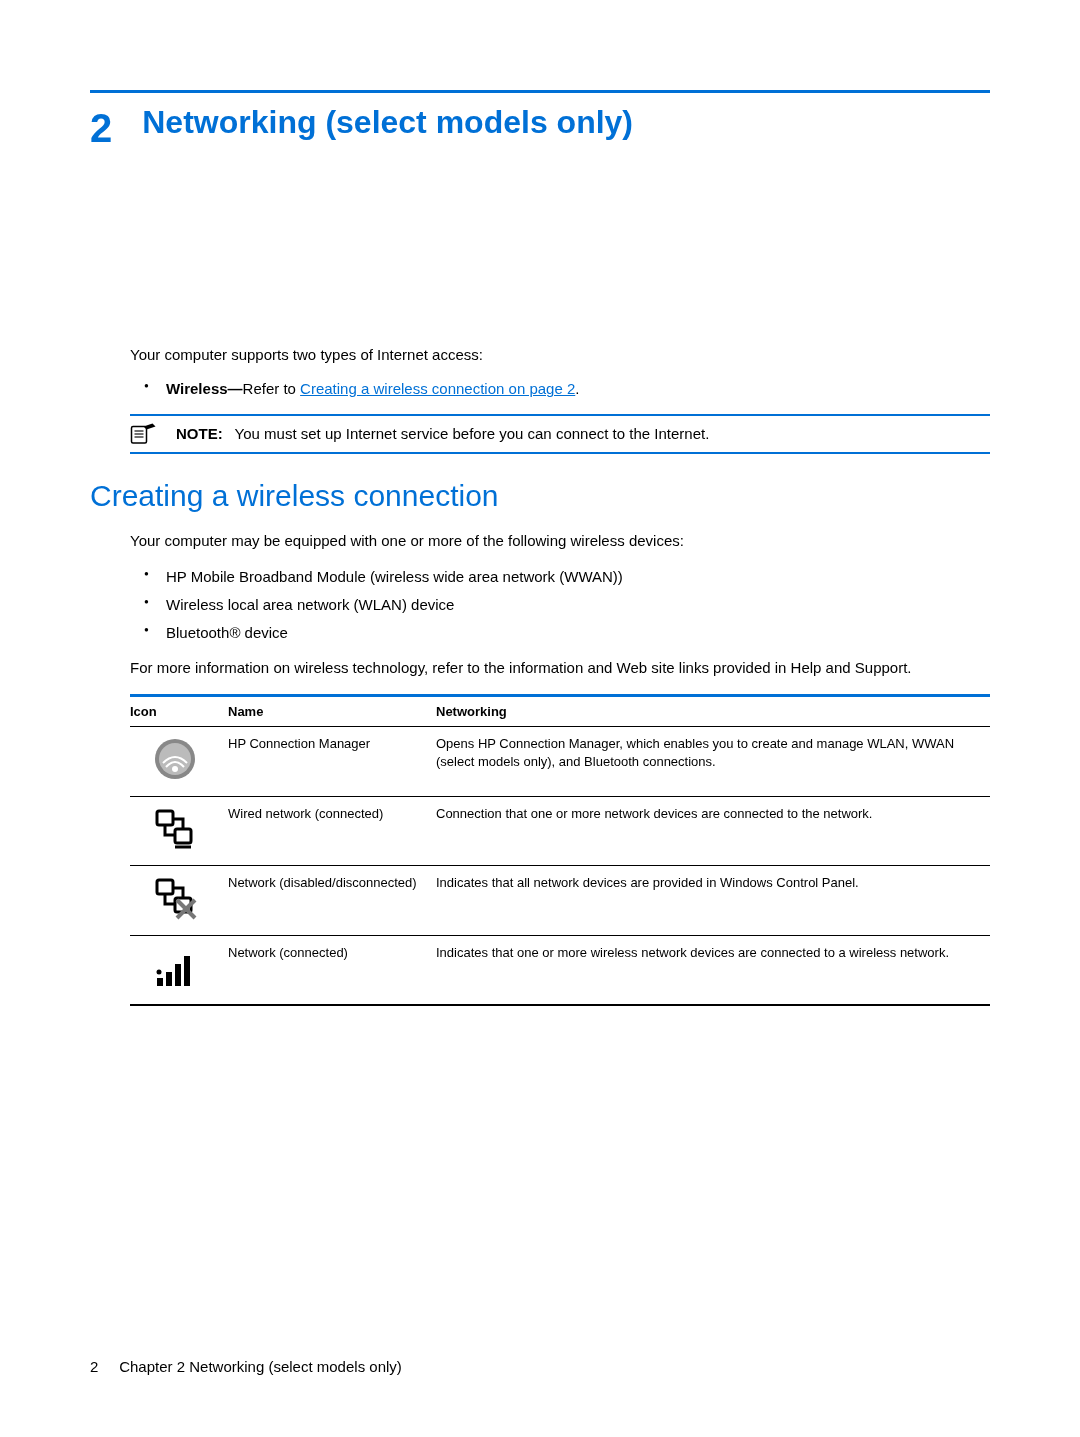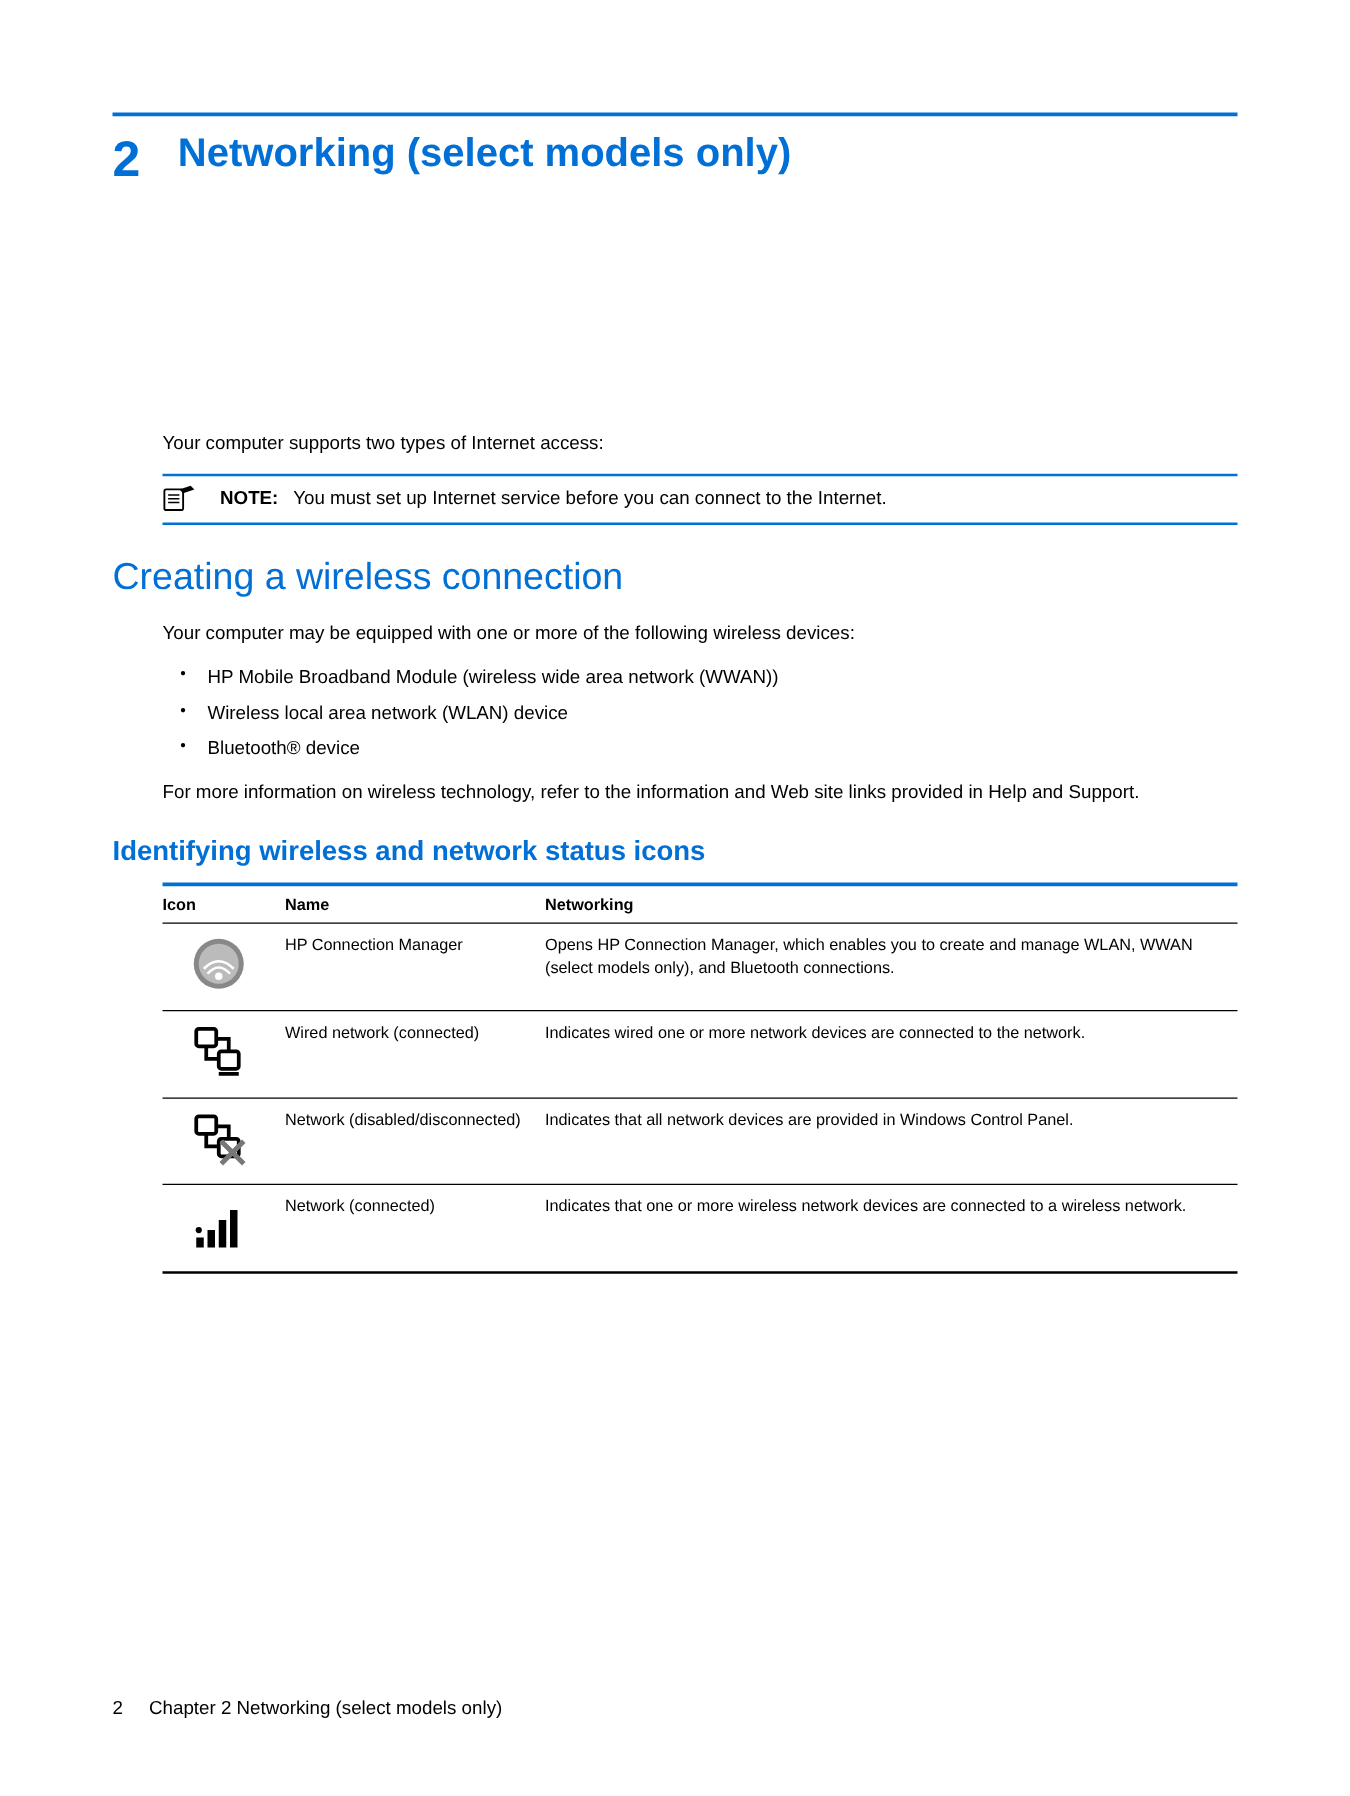--- a/index.html
+++ b/index.html
@@ -144,20 +144,23 @@
   <div class="chapter-header">
     <div class="chapter-number">2</div>
     <div class="chapter-title">Networking (select models only)</div>
   </div>
 
   <div class="body-block">
 
     <p class="intro">Your computer supports two types of Internet access:</p>
 
     <ul class="bullets">
+      <li>
+        <span class="bold">Wireless—</span><span>Refer to </span><a href="#" class="xref">Creating a wireless connection on page 2</a><span>.</span>
+      </li>
     </ul>
 
     <div class="note-box">
       <svg class="note-icon" viewBox="0 0 40 32">
         <rect x="2" y="6" width="20" height="22" rx="2" fill="none" stroke="#000" stroke-width="2"></rect>
         <line x1="6" y1="12" x2="18" y2="12" stroke="#000" stroke-width="1.5"></line>
         <line x1="6" y1="16" x2="18" y2="16" stroke="#000" stroke-width="1.5"></line>
         <line x1="6" y1="20" x2="18" y2="20" stroke="#000" stroke-width="1.5"></line>
         <path d="M 18,6 L 30,2 L 34,6 L 22,10 Z" fill="#000"></path>
       </svg>
@@ -170,21 +173,20 @@
     <p>Your computer may be equipped with one or more of the following wireless devices:</p>
 
     <ul class="bullets">
       <li>HP Mobile Broadband Module (wireless wide area network (WWAN))</li>
       <li>Wireless local area network (WLAN) device</li>
       <li>Bluetooth® device</li>
     </ul>
 
     <p>For more information on wireless technology, refer to the information and Web site links provided in Help and Support.</p>
 
-    <h3 class="subsection" style="margin-left:-40px;">Identifying wireless and network status icons</h3>
 
     <table class="icon-table">
       <thead>
         <tr>
           <th class="icon-cell">Icon</th>
           <th class="name-cell">Name</th>
           <th>Networking</th>
         </tr>
       </thead>
       <tbody>
@@ -205,21 +207,21 @@
           <td class="icon-cell">
             <svg class="icon-svg" viewBox="0 0 48 48">
               <rect x="6" y="6" width="16" height="14" rx="2" fill="none" stroke="#000" stroke-width="3"></rect>
               <rect x="24" y="24" width="16" height="14" rx="2" fill="none" stroke="#000" stroke-width="3"></rect>
               <path d="M 14,20 L 14,30 L 24,30" fill="none" stroke="#000" stroke-width="3"></path>
               <path d="M 32,24 L 32,14 L 22,14" fill="none" stroke="#000" stroke-width="3"></path>
               <line x1="24" y1="42" x2="40" y2="42" stroke="#000" stroke-width="3"></line>
             </svg>
           </td>
           <td class="name-cell">Wired network (connected)</td>
-          <td>Indicates wired one or more network devices are connected to the network.</td>
+          <td>Connection that one or more network devices are connected to the network.</td>
         </tr>
         <tr>
           <td class="icon-cell">
             <svg class="icon-svg" viewBox="0 0 48 48">
               <rect x="6" y="6" width="16" height="14" rx="2" fill="none" stroke="#000" stroke-width="3"></rect>
               <rect x="24" y="24" width="16" height="14" rx="2" fill="none" stroke="#000" stroke-width="3"></rect>
               <path d="M 14,20 L 14,30 L 24,30" fill="none" stroke="#000" stroke-width="3"></path>
               <path d="M 32,24 L 32,14 L 22,14" fill="none" stroke="#000" stroke-width="3"></path>
               <line x1="26" y1="44" x2="44" y2="26" stroke="#777" stroke-width="4"></line>
               <line x1="26" y1="26" x2="44" y2="44" stroke="#777" stroke-width="4"></line>

